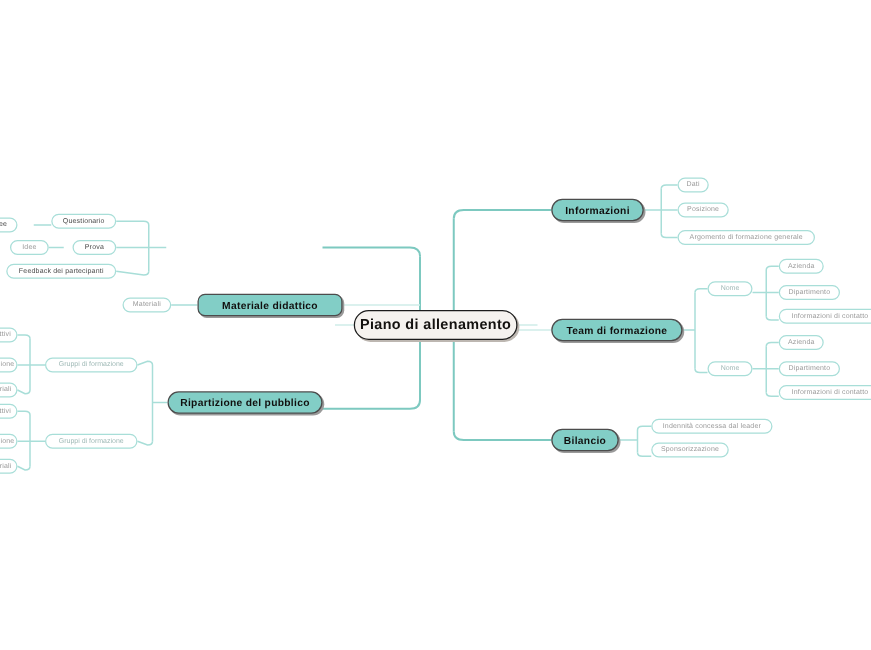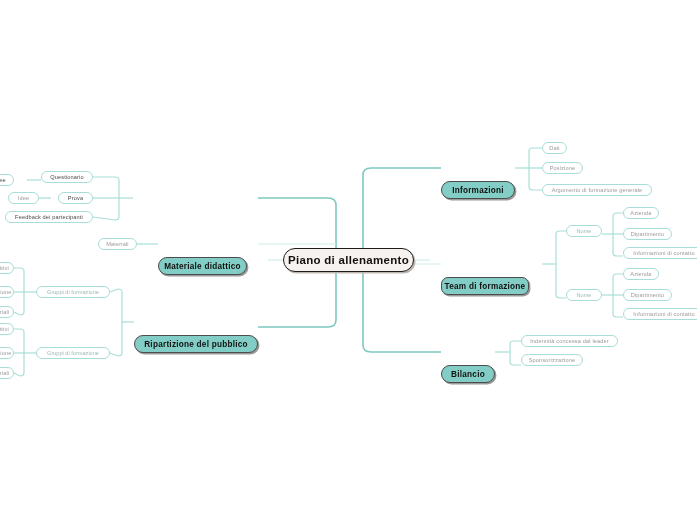--- a/index.html
+++ b/index.html
@@ -32,21 +32,20 @@
   .node-main{
     background:#82cec6;
     border:1.5px solid #4c4c4c;
     border-radius:11px;
     color:#11100f;
     font-size:8.2px;
     font-weight:bold;
     letter-spacing:.25px;
     height:18px;
     box-shadow:1.4px 1.4px 0 #9a9a9a;
-    margin-top:22px;
   }
   
   .node-leaf{
     background:#ffffff;
     border:1px solid #a8ded8;
     border-radius:8px;
     color:#9a9a9a;
     font-size:5.6px;
     letter-spacing:.15px;
     height:12px;
@@ -149,21 +148,21 @@
   <div class="node node-leaf" style="left:542px;top:142px;width:25px;">
     <span>Dati</span>
   </div>
   <div class="node node-leaf" style="left:542px;top:162px;width:41px;">
     <span>Posizione</span>
   </div>
   <div class="node node-leaf" style="left:542px;top:184px;width:110px;">
     <span>Argomento di formazione generale</span>
   </div>
 
-  <div class="node node-main" style="left:441px;top:255px;width:88px;border-radius:7px;">
+  <div class="node node-main" style="left:441px;top:255px;width:105px;">
     <span>Team di formazione</span>
   </div>
 
   <div class="node node-mid" style="left:566px;top:225px;width:36px;">
     <span>Nome</span>
   </div>
   <div class="node node-leaf" style="left:623px;top:207px;width:36px;">
     <span>Azienda</span>
   </div>
   <div class="node node-leaf" style="left:623px;top:228px;width:49px;">
@@ -205,21 +204,21 @@
   <div class="node node-leaf dark" style="left:5px;top:211px;width:88px;">
     <span>Feedback dei partecipanti</span>
   </div>
   <div class="node node-leaf dark" style="left:-14px;top:174px;width:28px;">
     <span>Idee</span>
   </div>
   <div class="node node-leaf" style="left:8px;top:192px;width:31px;">
     <span>Idee</span>
   </div>
 
-  <div class="node node-main" style="left:158px;top:235px;width:89px;">
+  <div class="node node-main" style="left:158px;top:235px;width:116px;border-radius:6px;">
     <span>Materiale didattico</span>
   </div>
   <div class="node node-leaf" style="left:98px;top:238px;width:39px;">
     <span>Materiali</span>
   </div>
 
   <div class="node node-main" style="left:134px;top:313px;width:124px;justify-content:center;">
     <span>Ripartizione del pubblico</span>
   </div>
 

